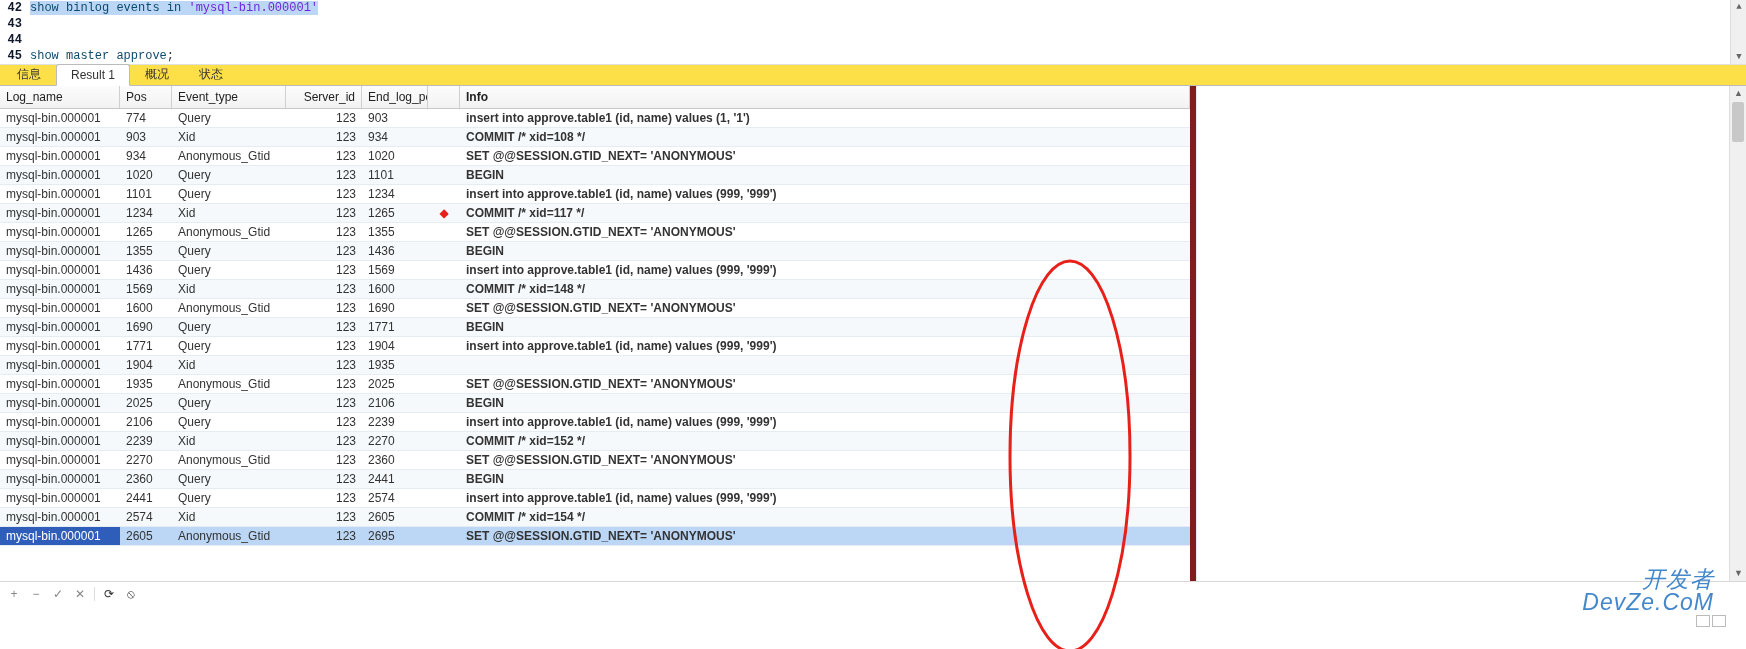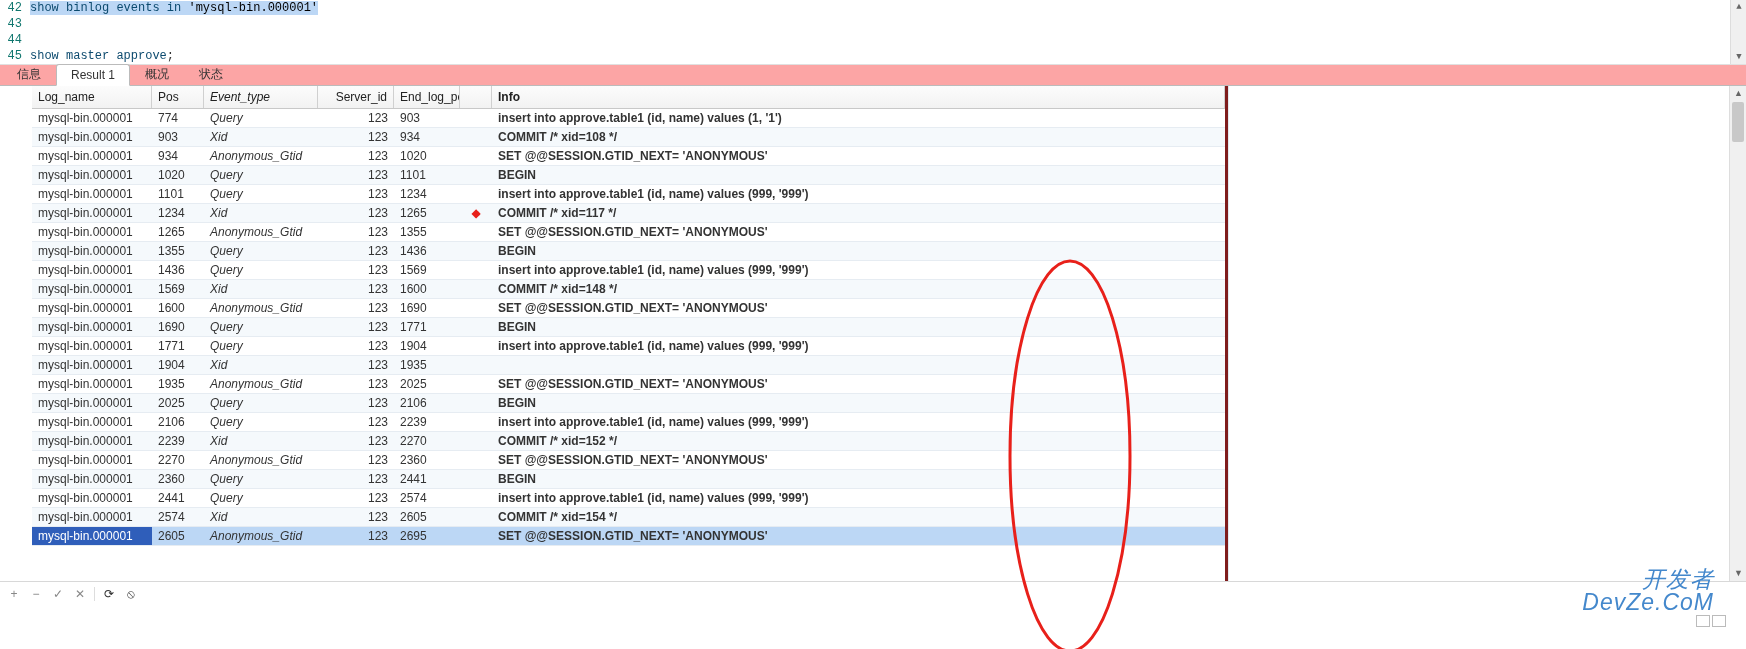--- a/index.html
+++ b/index.html
@@ -19,46 +19,47 @@
     font-family: Consolas, "Courier New", monospace;
     font-size: 12px;
     line-height: 16px;
     position: relative;
     border-bottom: 1px solid #e0e0e0;
   }
   .line { display: flex; align-items: center; }
   .gutter {
     width: 30px;
     text-align: right;
-    color: #0f766e;
+    color: #0f172a;
     padding-right: 8px;
     user-select: none;
+    font-weight: bold;
   }
   .code { white-space: pre; }
   .kw { color: #0c4a6e; }
-  .str { color: #000000; }
+  .str { color: #6d28d9; }
   .sel { background: #bcd7f5; }
   .editor-scroll {
     position: absolute; right: 0; top: 0; bottom: 0; width: 16px;
     background: #f0f0f0; border-left: 1px solid #ddd;
   }
   .editor-scroll .up, .editor-scroll .down {
     position: absolute; left: 0; width: 16px; height: 14px;
     text-align: center; color: #666; font-size: 9px; line-height: 14px;
   }
   .editor-scroll .up { top: 0; }
   .editor-scroll .down { bottom: 0; }
 
   .tabs {
     display: flex;
     align-items: flex-end;
     border-bottom: 1px solid #bbb;
     height: 21px;
     padding-left: 2px;
-    background: #fca5a5;
+    background: #fde047;
   }
   .tab {
     padding: 3px 14px;
     border: 1px solid transparent;
     border-bottom: none;
     font-size: 12px;
     color: #333;
     cursor: pointer;
     position: relative;
     top: 1px;
@@ -70,41 +71,40 @@
     border-radius: 3px 3px 0 0;
   }
 
   .grid-wrap {
     position: relative;
     height: 495px;
     display: flex;
   }
   .grid {
     flex: 0 0 1196px;
-    border-right: 3px solid #7f1d1d;
+    border-right: 6px solid #7f1d1d;
     overflow: hidden;
-    margin-left: 32px;
   }
   .grid-head, .grid-row {
     display: flex;
     border-bottom: 1px solid #e6ecf2;
   }
   .grid-head {
     background: linear-gradient(#fcfcfc, #f2f2f2);
     border-bottom: 1px solid #c8c8c8;
     color: #222;
   }
   .grid-head .cell { border-right: 1px solid #d0d0d0; padding: 4px 6px; }
   .grid-row .cell { padding: 2px 6px; }
   .grid-row:nth-child(even) { background: #f5f9fc; }
   .grid-row.sel .cell:first-child { background: #2f5eba; color: #fff; }
   .cell { overflow: hidden; white-space: nowrap; }
   .c-log { width: 120px; }
   .c-pos { width: 52px; }
-  .c-evt { width: 114px; font-style: italic; }
+  .c-evt { width: 114px; }
   .c-sid { width: 76px; text-align: right; padding-right: 6px; }
   .c-end { width: 66px; text-align: left; }
   .c-arrow { width: 32px; text-align: center; }
   .c-info { flex: 1; font-weight: bold; }
   .blank-col { flex: 1; background: #fff; border-left: 1px solid #e2e8ef; }
 
   .outer-scroll {
     position: absolute; right: 0; top: 0; bottom: 0; width: 17px;
     background: #f0f0f0; border-left: 1px solid #ddd;
   }

